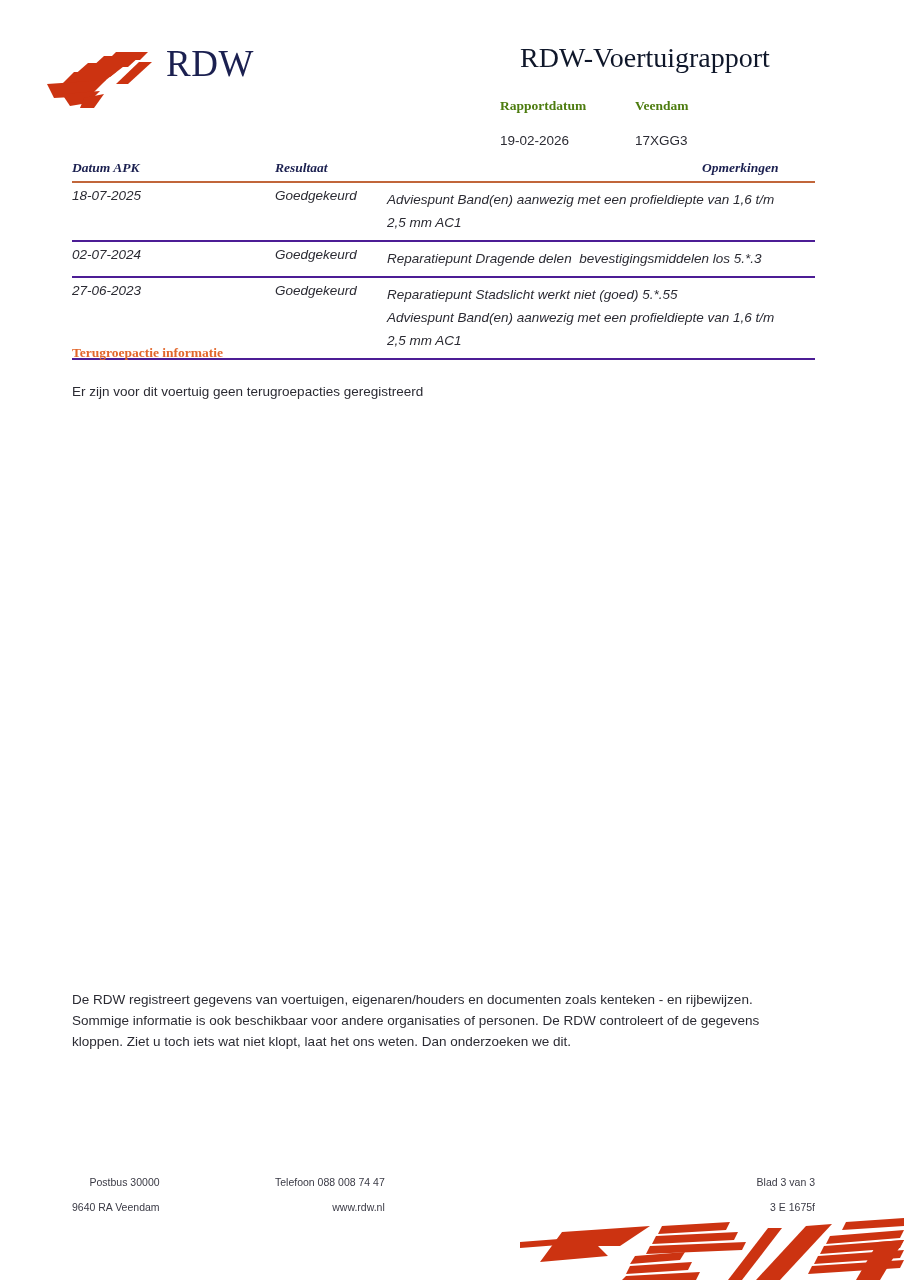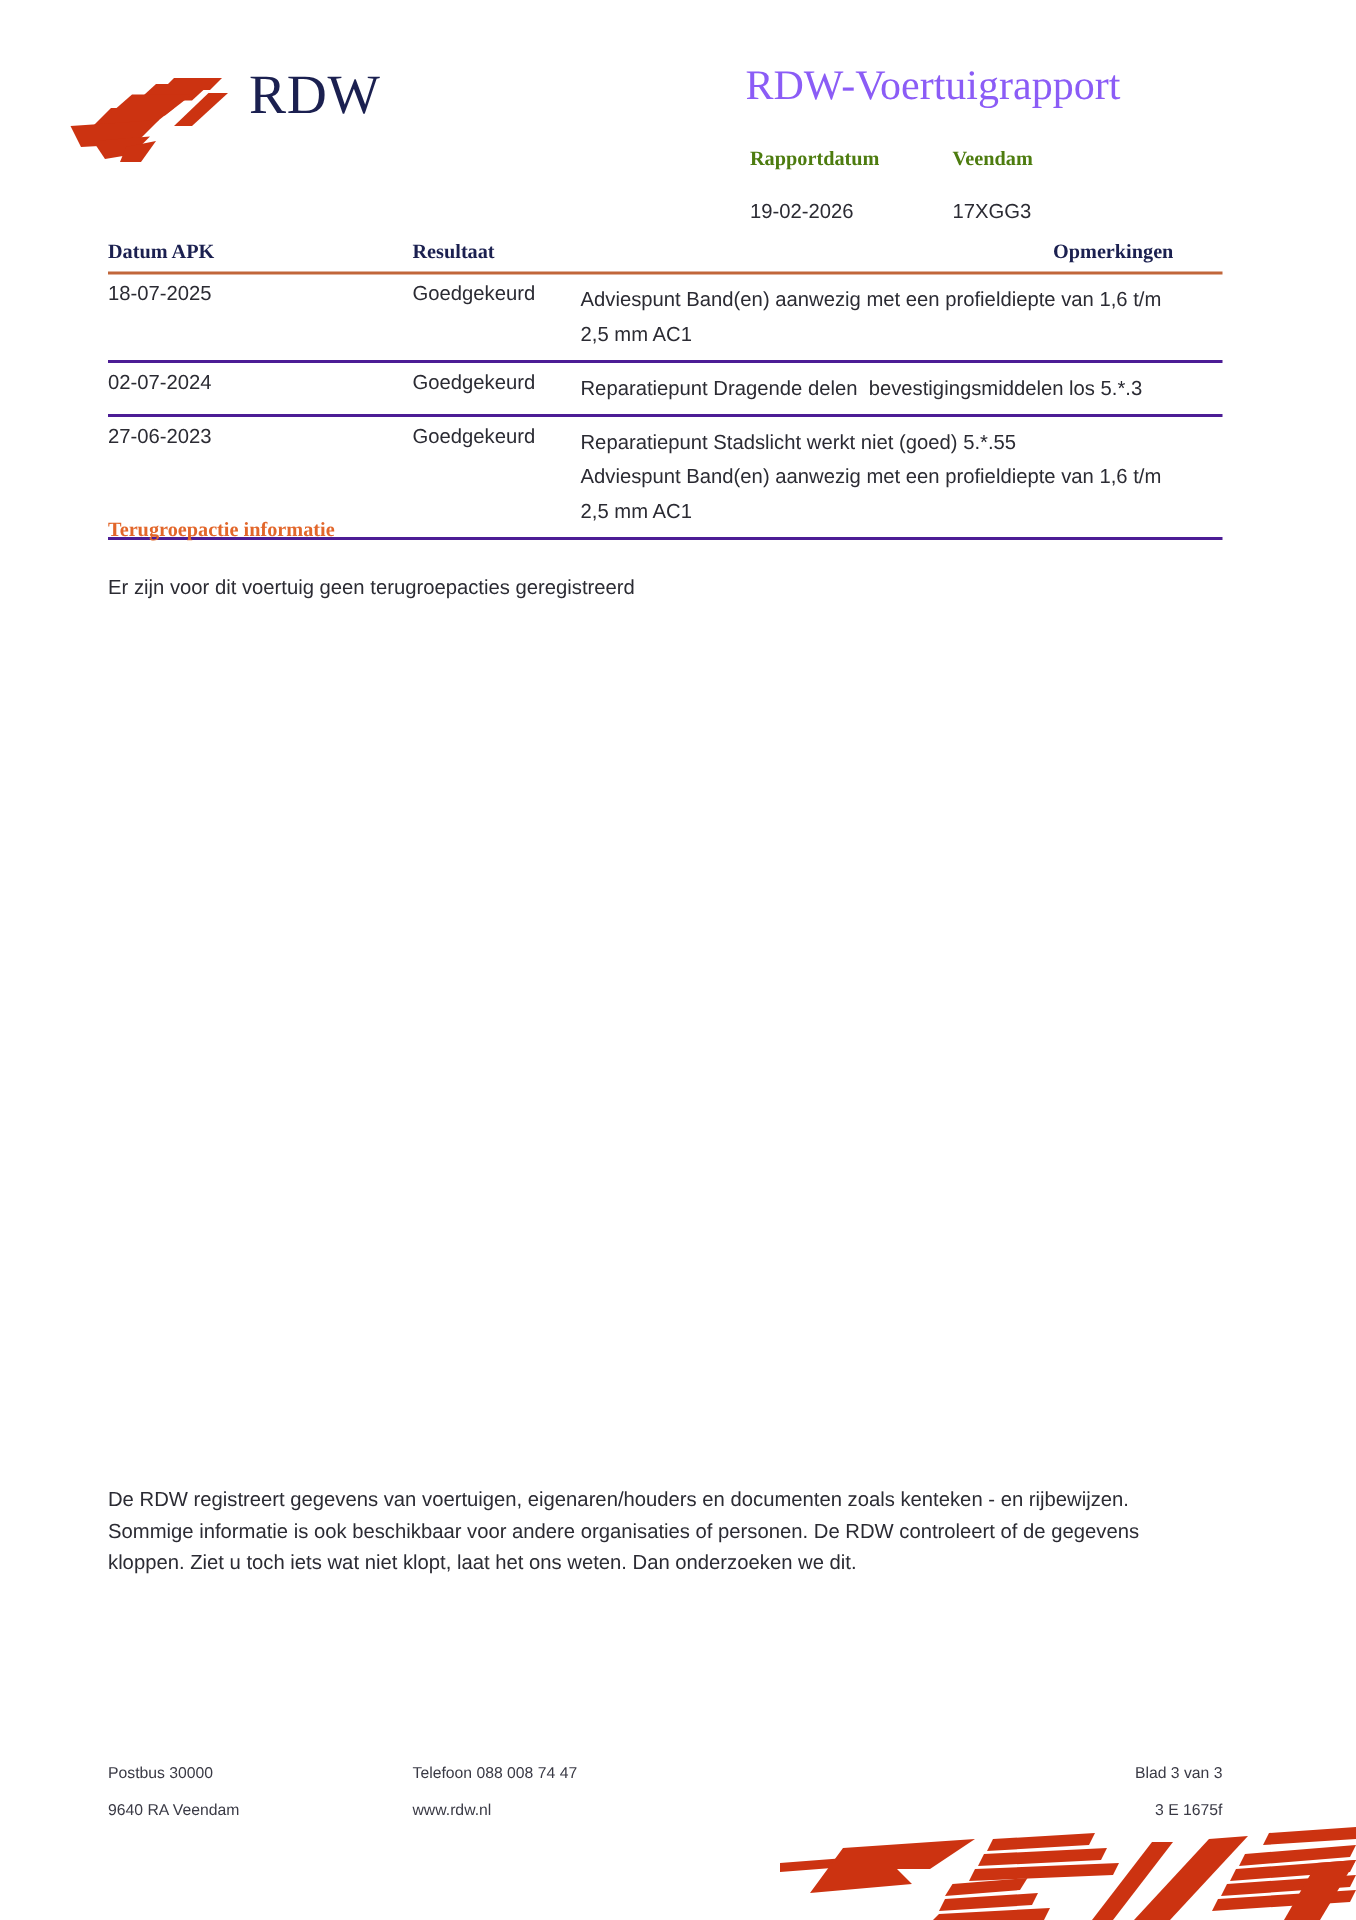--- a/index.html
+++ b/index.html
@@ -43,25 +43,25 @@
     left: 122px;
     top: 12px;
     font-family: "Liberation Serif", serif;
     font-size: 37px;
     letter-spacing: 0.5px;
     color: #1b2050;
     font-weight: 400;
   }
   .doc-title {
     position: absolute;
-    left: 497px;
+    left: 520px;
     top: 42px;
     font-family: "Liberation Serif", serif;
     font-size: 28px;
-    color: #8b5cf6;
+    color: #0f172a;
     letter-spacing: 0px;
     white-space: nowrap;
   }
   .meta {
     position: absolute;
     left: 500px;
     top: 97px;
     width: 360px;
   }
   .meta-col {
@@ -83,20 +83,21 @@
     line-height: 20px;
     margin-top: 16px;
   }
 
   
   .apk-table {
     position: absolute;
     left: 72px;
     top: 160px;
     width: 743px;
+    font-style: italic;
   }
   .apk-head {
     position: relative;
     height: 21px;
     border-bottom: 2px solid #c1663a;
   }
   .apk-row {
     position: relative;
     border-bottom: 2px solid #4c1d95;
     padding: 5px 0 6px 0;
@@ -158,20 +159,21 @@
     top: 1170px;
     width: 743px;
     height: 50px;
   }
   .foot-col {
     position: absolute;
     top: 0;
     font-size: 10.5px;
     color: #3a3a45;
     line-height: 25px;
+    text-align: right;
   }
   .foot-col.a { left: 0px; }
   .foot-col.b { left: 203px; }
   .foot-col.c { right: 0px; text-align: right; }
   .foot-line { display: block; white-space: nowrap; }
 
   
   .bottom-art {
     position: absolute;
     left: 480px;

